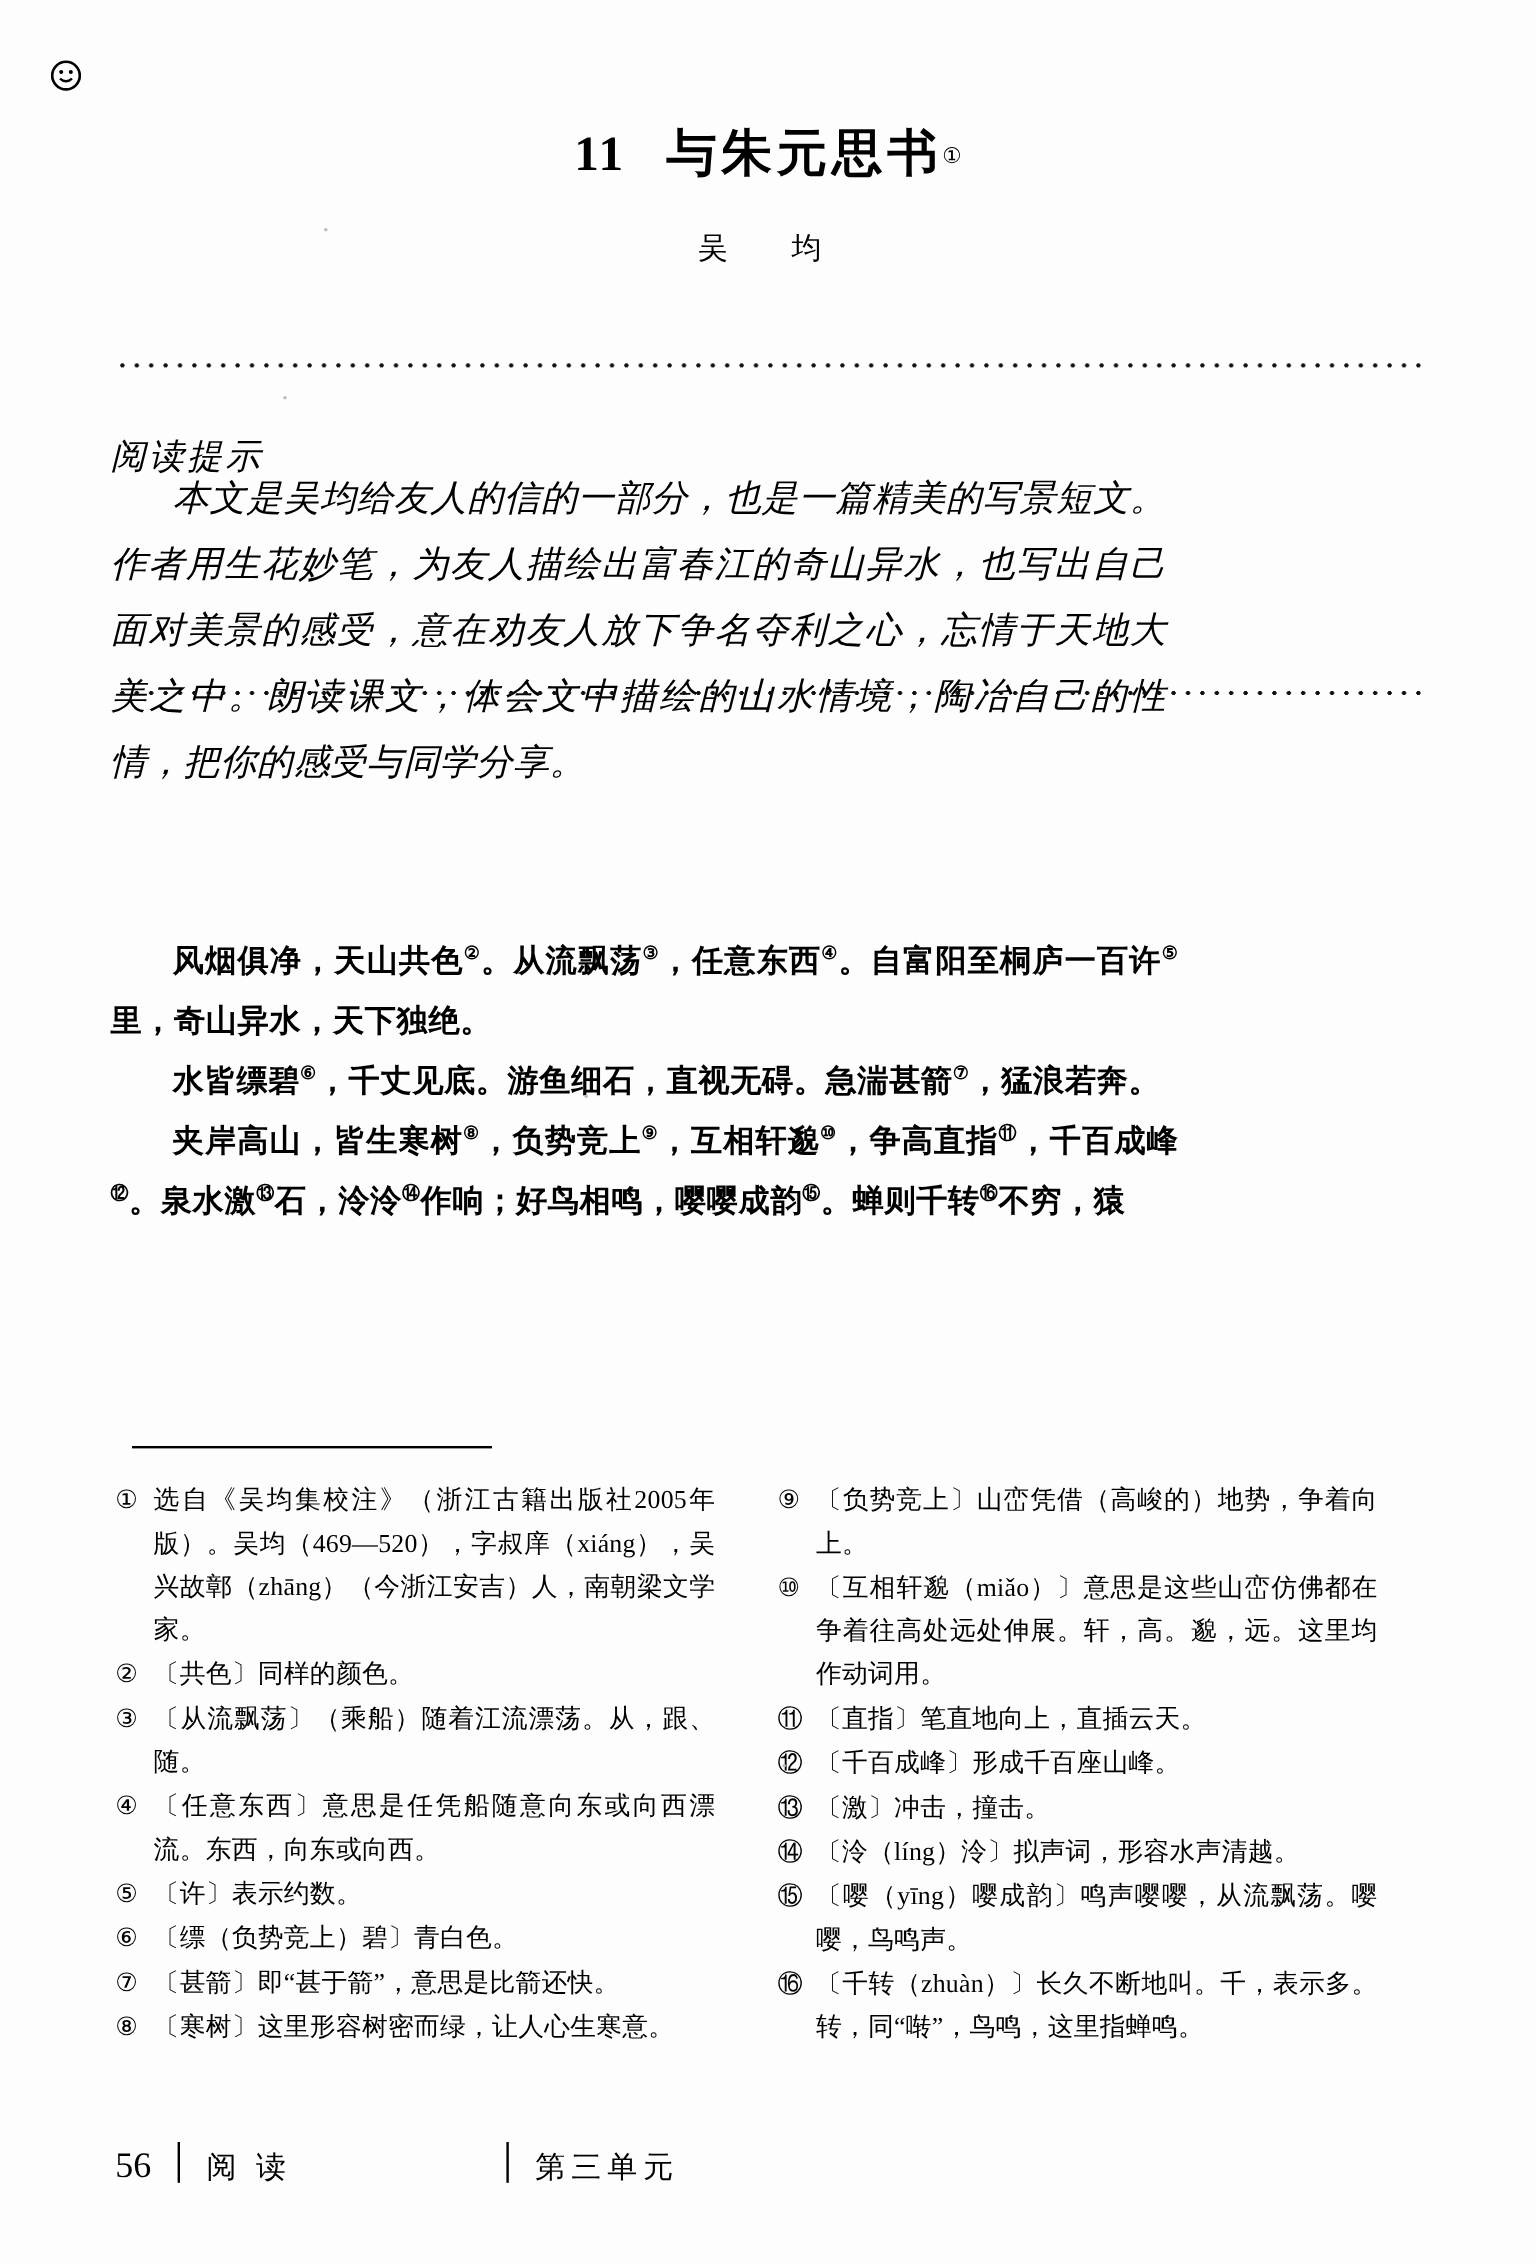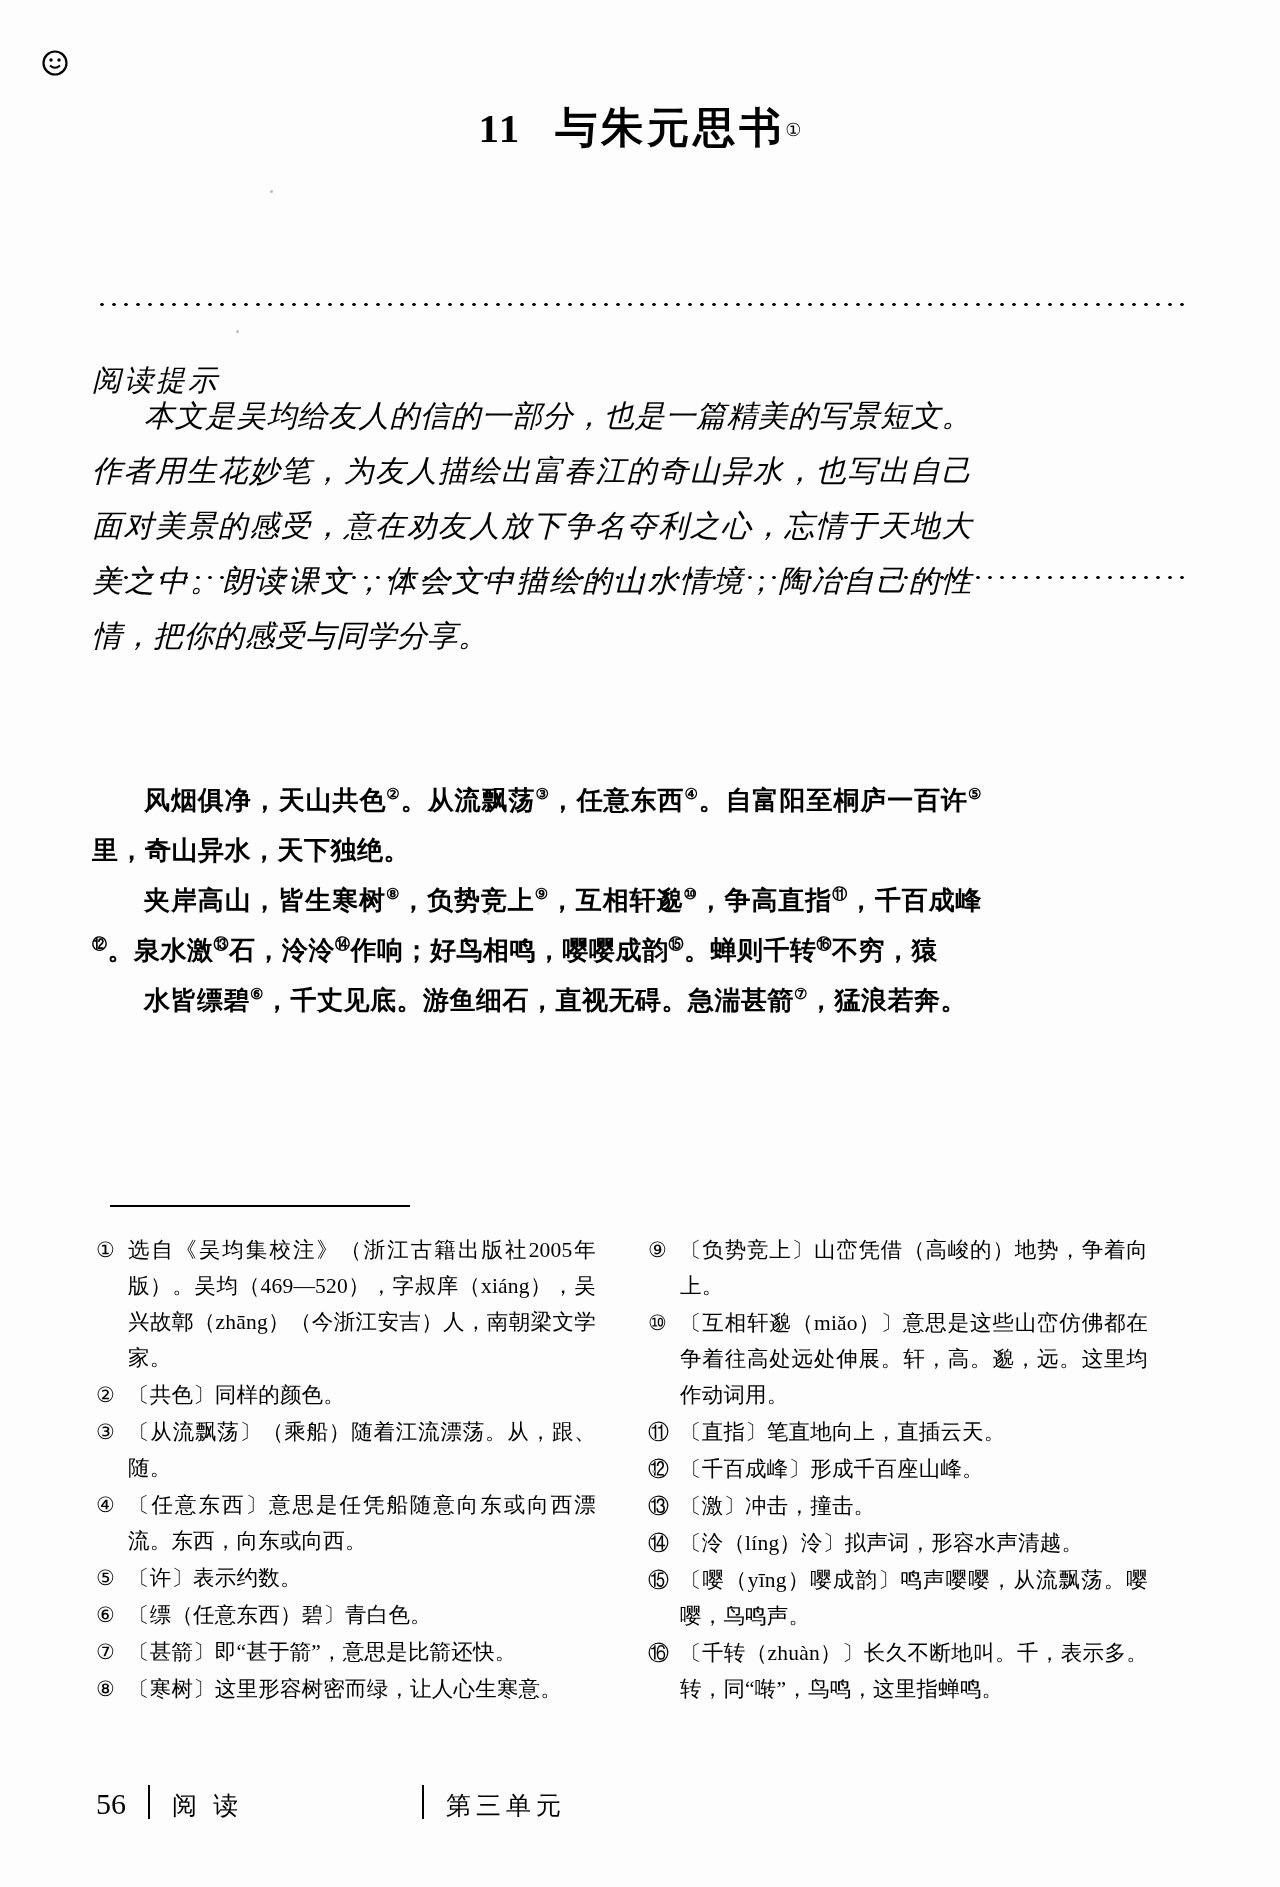--- a/index.html
+++ b/index.html
@@ -238,35 +238,38 @@
       <circle cx="9" cy="10" r="1.7" fill="#000"></circle>
       <circle cx="17" cy="10" r="1.7" fill="#000"></circle>
       <path d="M8 15.5 Q13 20 18 15.5" fill="none" stroke="#000" stroke-width="2"></path>
     </svg>
   </div>
 
   <div class="title-row">
     <span class="lesson-num">11</span><span class="lesson-title">与朱元思书</span><span class="title-sup">①</span>
   </div>
 
+  <div class="author-row">
+    <span class="author-name">吴　均</span>
+  </div>
 
   <div class="dot-rule top"></div>
 
   <div class="hint-heading">阅读提示</div>
 
   <div class="hint-body">
     <p>本文是吴均给友人的信的一部分，也是一篇精美的写景短文。作者用生花妙笔，为友人描绘出富春江的奇山异水，也写出自己面对美景的感受，意在劝友人放下争名夺利之心，忘情于天地大美之中。朗读课文，体会文中描绘的山水情境，陶冶自己的性情，把你的感受与同学分享。</p>
   </div>
 
   <div class="dot-rule bottom"></div>
 
   <div class="main-text" id="main-text">
       <p>风烟俱净，天山共色<sup>②</sup>。从流飘荡<sup>③</sup>，任意东西<sup>④</sup>。自富阳至桐庐一百许<sup>⑤</sup>里，奇山异水，天下独绝。</p>
+      <p>水皆缥碧<sup>⑥</sup>，千丈见底。游鱼细石，直视无碍。急湍甚箭<sup>⑦</sup>，猛浪若奔。</p>
       <p>夹岸高山，皆生寒树<sup>⑧</sup>，负势竞上<sup>⑨</sup>，互相轩邈<sup>⑩</sup>，争高直指<sup>⑪</sup>，千百成峰<sup>⑫</sup>。泉水激<sup>⑬</sup>石，泠泠<sup>⑭</sup>作响；好鸟相鸣，嘤嘤成韵<sup>⑮</sup>。蝉则千转<sup>⑯</sup>不穷，猿</p>
-      <p>水皆缥碧<sup>⑥</sup>，千丈见底。游鱼细石，直视无碍。急湍甚箭<sup>⑦</sup>，猛浪若奔。</p>
     </div>
 
   <div class="fn-divider"></div>
 
   <div class="footnotes">
     <div class="fn-col" id="fn-left">
         <div class="fn-item">
           <span class="fn-marker">①</span>
           <span class="fn-text">选自《吴均集校注》（浙江古籍出版社2005年版）。吴均（469—520），字叔庠（xiáng），吴兴故鄣（zhāng）（今浙江安吉）人，南朝梁文学家。</span>
         </div>
@@ -281,21 +284,21 @@
         <div class="fn-item">
           <span class="fn-marker">④</span>
           <span class="fn-text">〔任意东西〕意思是任凭船随意向东或向西漂流。东西，向东或向西。</span>
         </div>
         <div class="fn-item">
           <span class="fn-marker">⑤</span>
           <span class="fn-text">〔许〕表示约数。</span>
         </div>
         <div class="fn-item">
           <span class="fn-marker">⑥</span>
-          <span class="fn-text">〔缥（任意东西）碧〕青白色。</span>
+          <span class="fn-text">〔缥（负势竞上）碧〕青白色。</span>
         </div>
         <div class="fn-item">
           <span class="fn-marker">⑦</span>
           <span class="fn-text">〔甚箭〕即“甚于箭”，意思是比箭还快。</span>
         </div>
         <div class="fn-item">
           <span class="fn-marker">⑧</span>
           <span class="fn-text">〔寒树〕这里形容树密而绿，让人心生寒意。</span>
         </div>
       </div>

